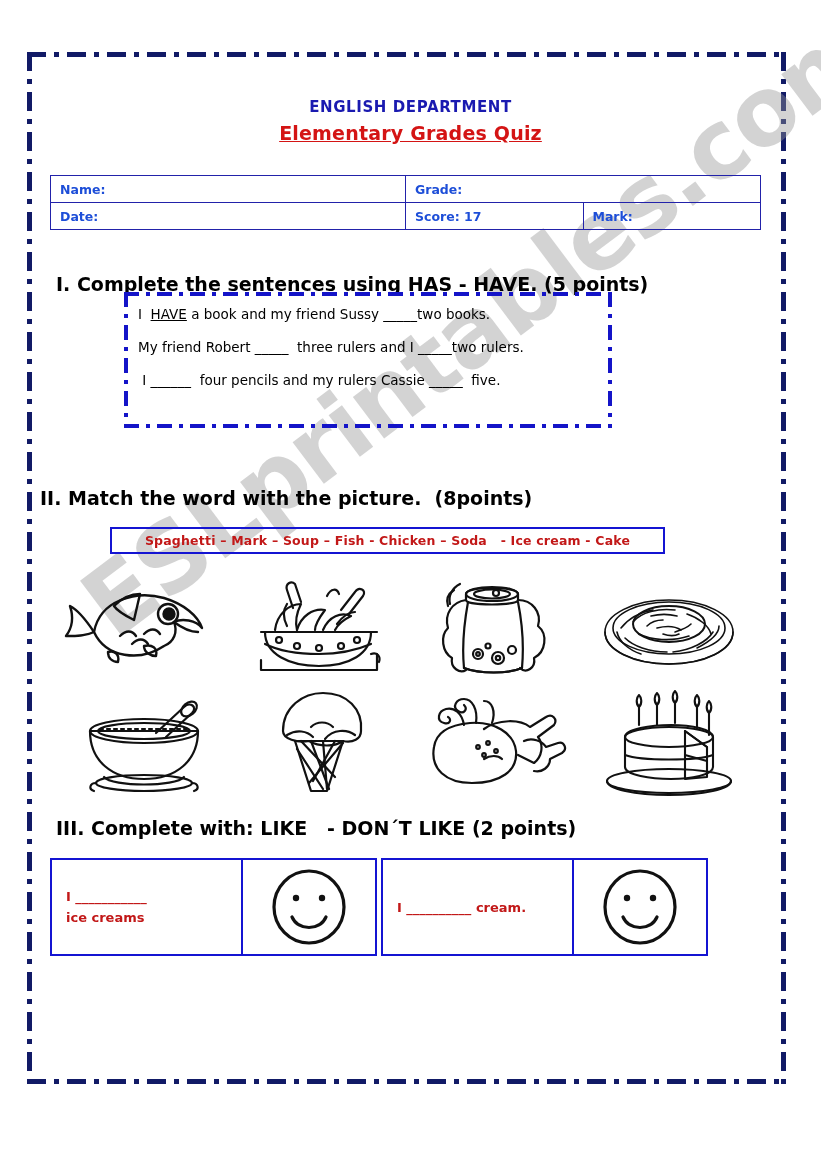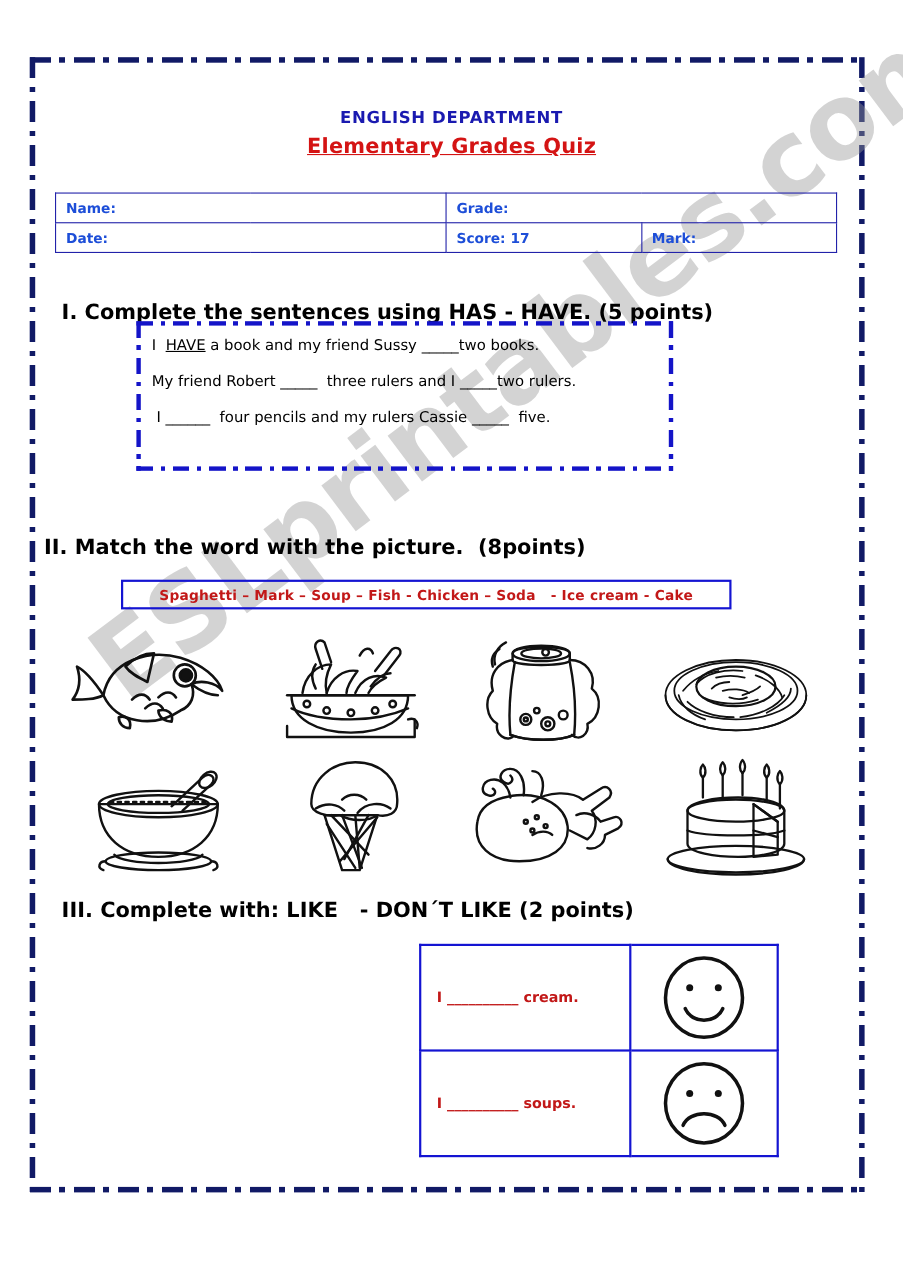--- a/index.html
+++ b/index.html
@@ -482,47 +482,48 @@
           <path d="M128 28 C124 24, 126 18, 128 16 C130 18, 132 24, 128 28 Z"></path>
         </g>
       </svg>
     </div>
   </div>
 
   <div class="section-heading" id="heading-3">III. Complete with: LIKE   - DON´T LIKE (2 points)</div>
 
   <table class="like-table" id="like-table-left">
     <tbody>
+    <tr>
+      <td class="text-cell">
+        <span class="like-text">I ___________
+ice creams</span>
+      </td>
+      <td class="face-cell">
+        <svg class="face-svg" width="86" height="84" viewBox="0 0 86 84">
+          <ellipse cx="43" cy="42" rx="35" ry="36" fill="none" stroke="#111" stroke-width="3.2"></ellipse>
+          <circle cx="30" cy="33" r="3.2" fill="#111"></circle>
+          <circle cx="56" cy="33" r="3.2" fill="#111"></circle>
+          <path d="M26 52 C32 66, 54 66, 60 52" fill="none" stroke="#111" stroke-width="3.2" stroke-linecap="round"></path>
+        </svg>
+      </td>
+    </tr>
   </tbody>
     </table>
 
   <table class="like-table" id="like-table-right">
     <tbody>
         <tr>
       <td class="text-cell">
         <span class="like-text">I __________  cream.</span>
       </td>
       <td class="face-cell">
         <svg class="face-svg" width="86" height="84" viewBox="0 0 86 84">
           <ellipse cx="43" cy="42" rx="35" ry="36" fill="none" stroke="#111" stroke-width="3.2"></ellipse>
           <circle cx="30" cy="33" r="3.2" fill="#111"></circle>
           <circle cx="56" cy="33" r="3.2" fill="#111"></circle>
           <path d="M26 52 C32 66, 54 66, 60 52" fill="none" stroke="#111" stroke-width="3.2" stroke-linecap="round"></path>
         </svg>
       </td>
     </tr>
-    <tr>
-      <td class="text-cell">
-        <span class="like-text">I __________  soups.</span>
-      </td>
-      <td class="face-cell">
-        <svg class="face-svg" width="86" height="84" viewBox="0 0 86 84">
-          <ellipse cx="43" cy="42" rx="35" ry="36" fill="none" stroke="#111" stroke-width="3.2"></ellipse>
-          <circle cx="30" cy="33" r="3.2" fill="#111"></circle>
-          <circle cx="56" cy="33" r="3.2" fill="#111"></circle>
-          <path d="M24 62 C30 48, 56 48, 62 62" fill="none" stroke="#111" stroke-width="3.2" stroke-linecap="round"></path>
-        </svg>
-      </td>
-    </tr>
   </tbody>
     </table>
 
 </div>
 
 </body></html>

